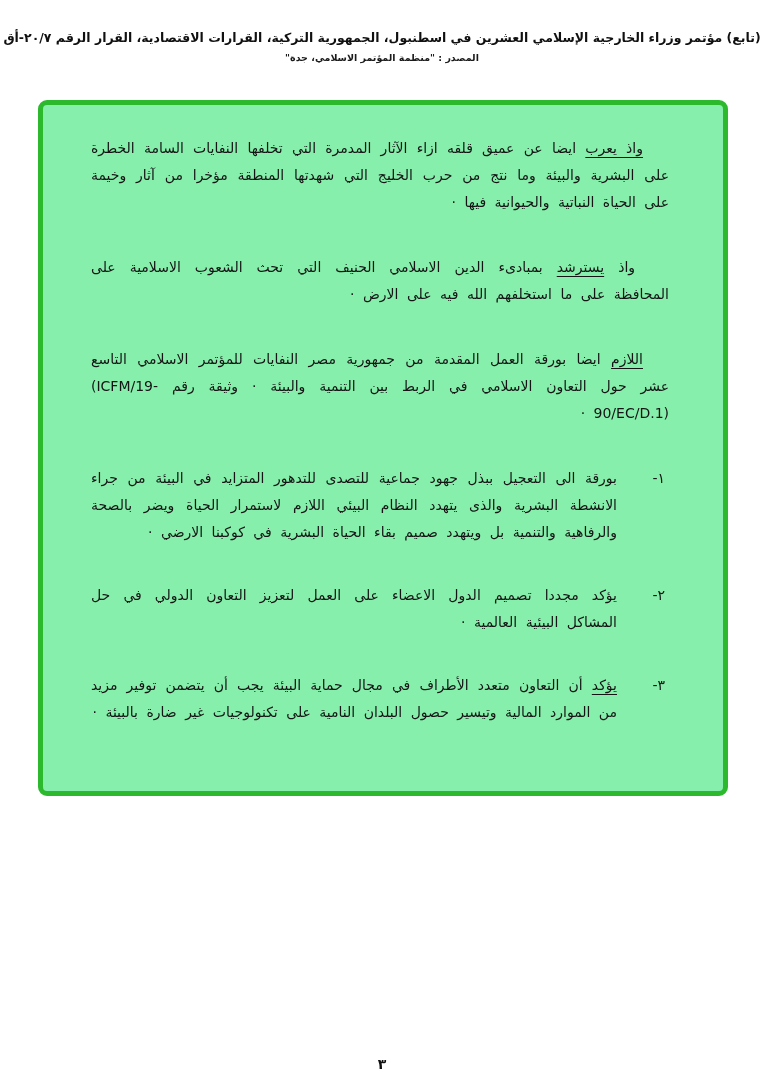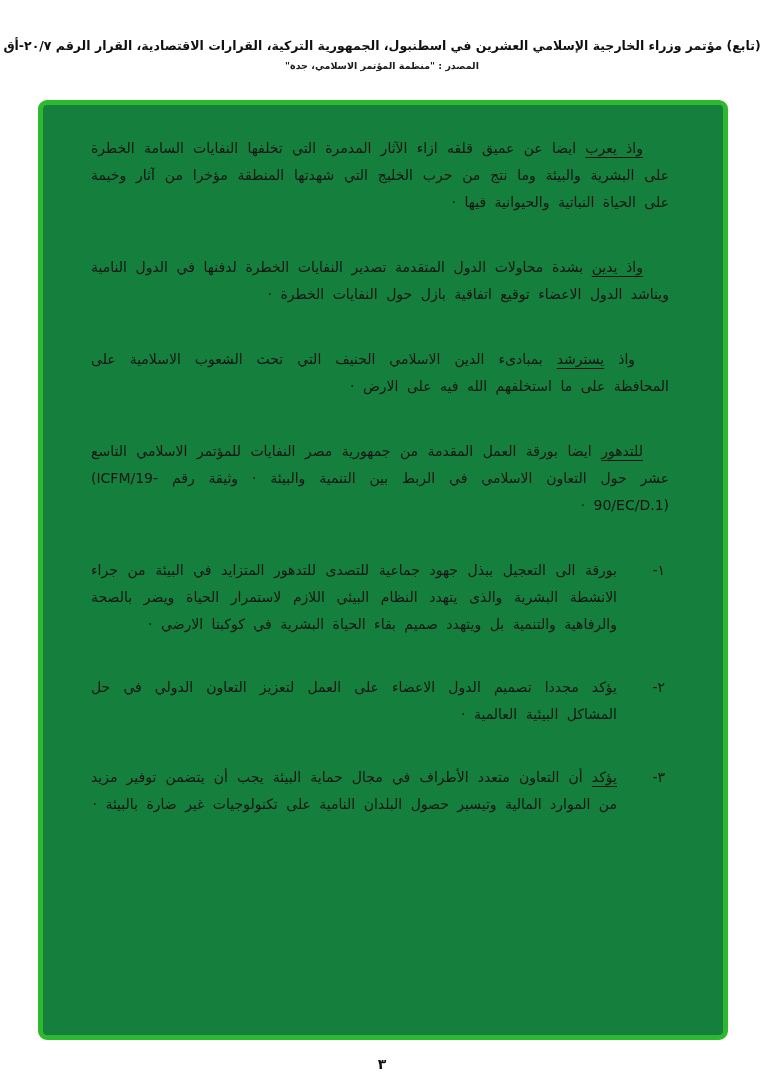--- a/index.html
+++ b/index.html
@@ -5,44 +5,44 @@
   * { margin: 0; padding: 0; box-sizing: border-box; }
   html, body { width: 764px; height: 1082px; }
   body {
     background: #ffffff;
     font-family: "DejaVu Sans", sans-serif;
     color: #161616;
     position: relative;
     overflow: hidden;
   }
   .doc-header {
-    padding-top: 38px;
+    padding-top: 30px;
     text-align: center;
     font-weight: bold;
     direction: rtl;
   }
   .doc-header .line1 {
     font-size: 12.5px;
     letter-spacing: 0;
     color: #101010;
   }
   .doc-header .line2 {
     font-size: 9.5px;
     margin-top: 7px;
     color: #1a1a1a;
   }
   .green-box {
     position: absolute;
     left: 38px;
     top: 100px;
     width: 690px;
-    height: 940px;
+    height: 696px;
     border: 5px solid #2db92d;
     border-radius: 9px;
-    background: #15803d;
+    background: #86efac;
   }
   .content {
     direction: rtl;
     padding: 30px 54px 0 48px;
     font-size: 14px;
     line-height: 27px;
     text-align: justify;
     word-spacing: 4px;
     color: #141414;
   }
@@ -90,33 +90,29 @@
   </div>
 
   <div class="green-box">
     <div class="content">
 
       <p class="para">
         <span class="u">واذ يعرب</span>
         <span>ايضا عن عميق قلقه ازاء الآثار المدمرة التي تخلفها النفايات السامة الخطرة على البشرية والبيئة وما نتج من حرب الخليج التي شهدتها المنطقة مؤخرا من آثار وخيمة على الحياة النباتية والحيوانية فيها ·</span>
       </p>
 
-      <p class="para">
-        <span class="u">واذ يدين</span>
-        <span>بشدة محاولات الدول المتقدمة تصدير النفايات الخطرة لدفنها في الدول النامية ويناشد الدول الاعضاء توقيع اتفاقية بازل حول النفايات الخطرة ·</span>
-      </p>
 
       <p class="para big-indent">
         <span>واذ</span>
         <span class="u">يسترشد</span>
         <span>بمبادىء الدين الاسلامي الحنيف التي تحث الشعوب الاسلامية على المحافظة على ما استخلفهم الله فيه على الارض ·</span>
       </p>
 
       <p class="para">
-        <span class="u">للتدهور</span>
+        <span class="u">اللازم</span>
         <span>ايضا بورقة العمل المقدمة من جمهورية مصر النفايات للمؤتمر الاسلامي التاسع عشر حول التعاون الاسلامي في الربط بين التنمية والبيئة · وثيقة رقم</span>
         <span class="ltr-ref">(ICFM/19-90/EC/D.1)</span>
         <span>·</span>
       </p>
 
       <div class="items">
 
         <div class="item">
           <span class="num">١-</span>
           <span>بورقة</span>

